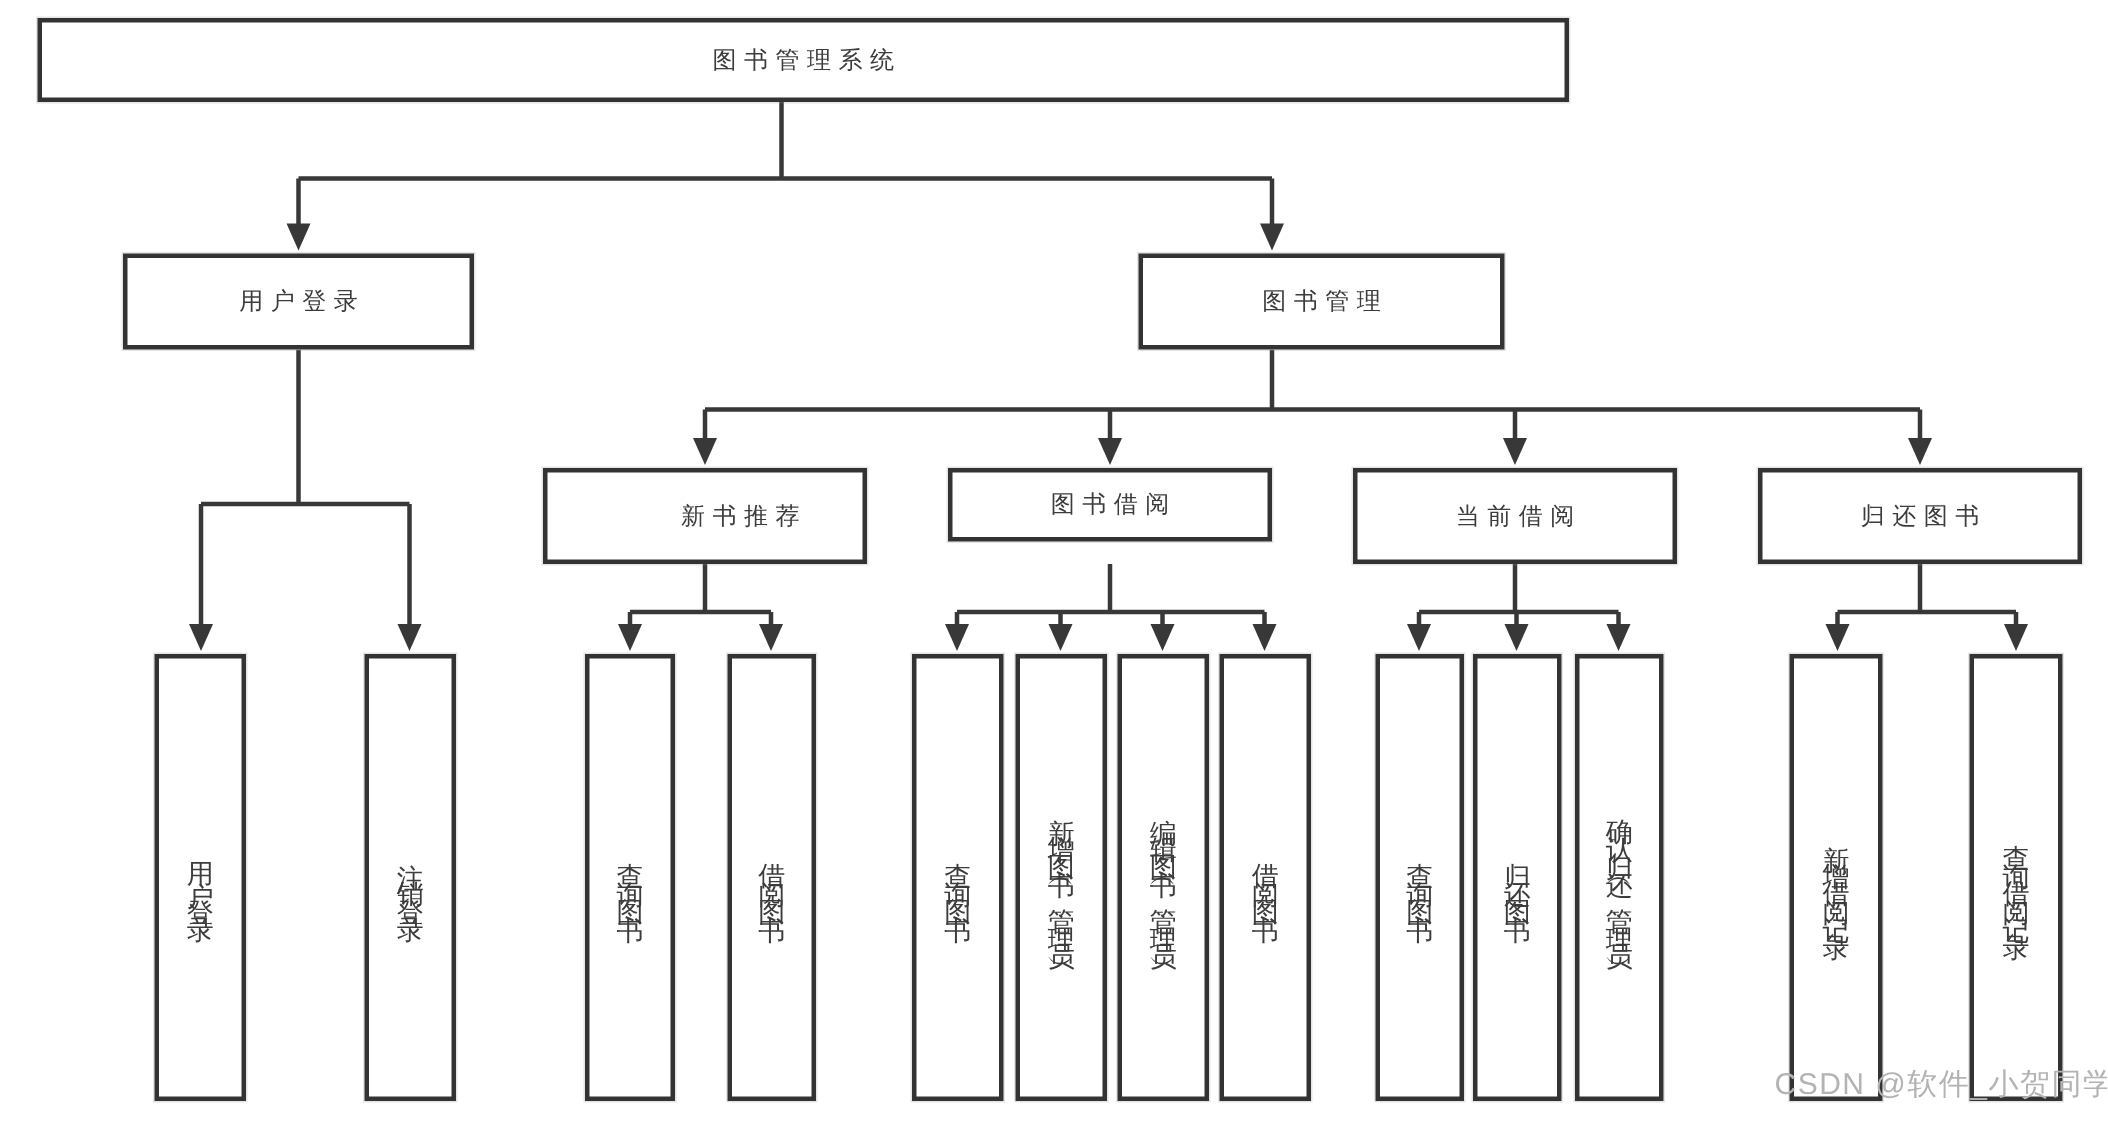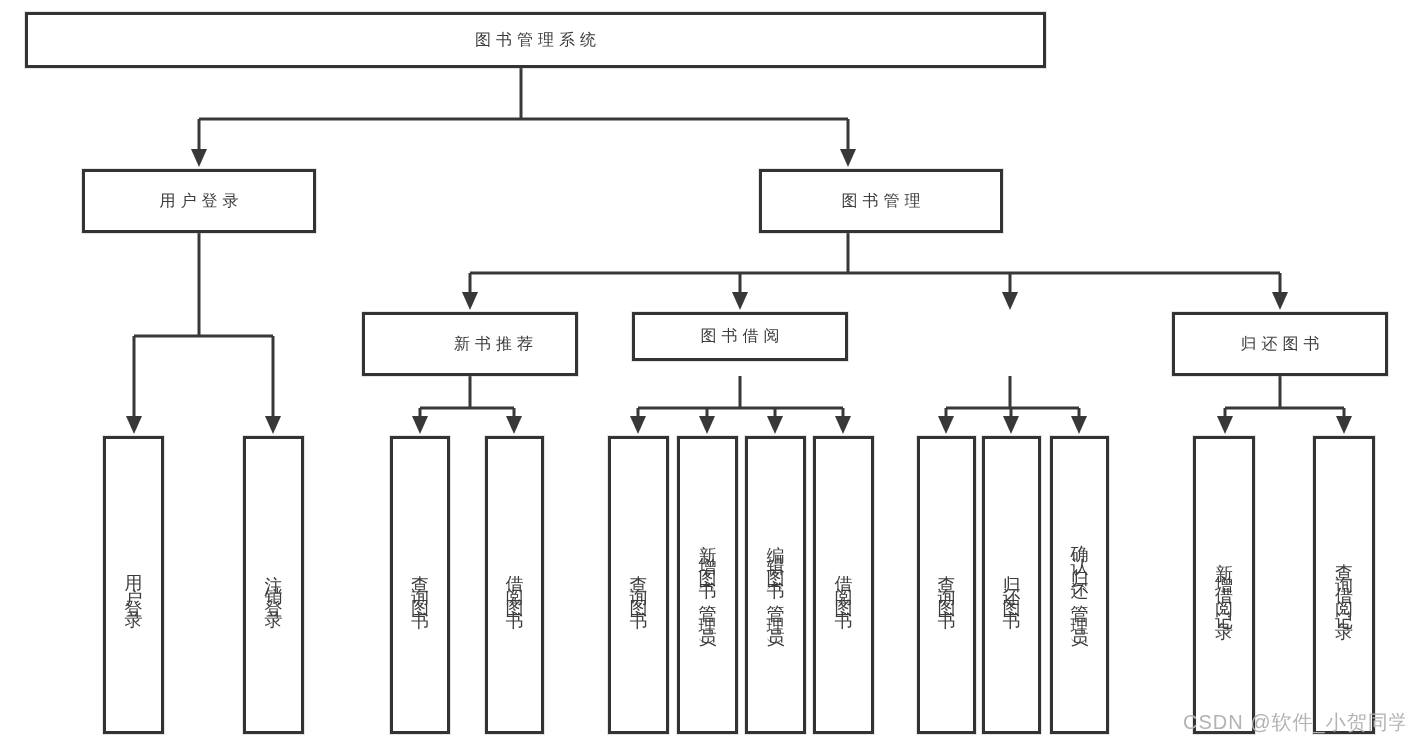--- a/index.html
+++ b/index.html
@@ -94,20 +94,21 @@
     </g>
   </svg>
 
   <div class="node h" style="left:25px; top:12px; width:1021px; height:56px;">图书管理系统</div>
 
   <div class="node h" style="left:82px; top:169px; width:234px; height:64px;">用户登录</div>
   <div class="node h" style="left:727px; top:169px; width:244px; height:64px;margin-left:32px;">图书管理</div>
 
   <div class="node h" style="left:362px; top:312px; width:216px; height:64px;padding-left:47px;">新书推荐</div>
   <div class="node h" style="left:632px; top:312px; width:216px; height:49px;">图书借阅</div>
+  <div class="node h" style="left:902px; top:312px; width:216px; height:64px;">当前借阅</div>
   <div class="node h" style="left:1172px; top:312px; width:216px; height:64px;">归还图书</div>
 
   <div class="node v" style="left:103px; top:436px; width:61px; height:298px;">用户登录</div>
   <div class="node v" style="left:243px; top:436px; width:61px; height:298px;">注销登录</div>
 
   <div class="node v" style="left:390px; top:436px; width:60px; height:298px;">查询图书</div>
   <div class="node v" style="left:485px; top:436px; width:59px; height:298px;">借阅图书</div>
 
   <div class="node v" style="left:608px; top:436px; width:61px; height:298px;">查询图书</div>
   <div class="node v" style="left:677px; top:436px; width:61px; height:298px;">新增图书（管理员）</div>

